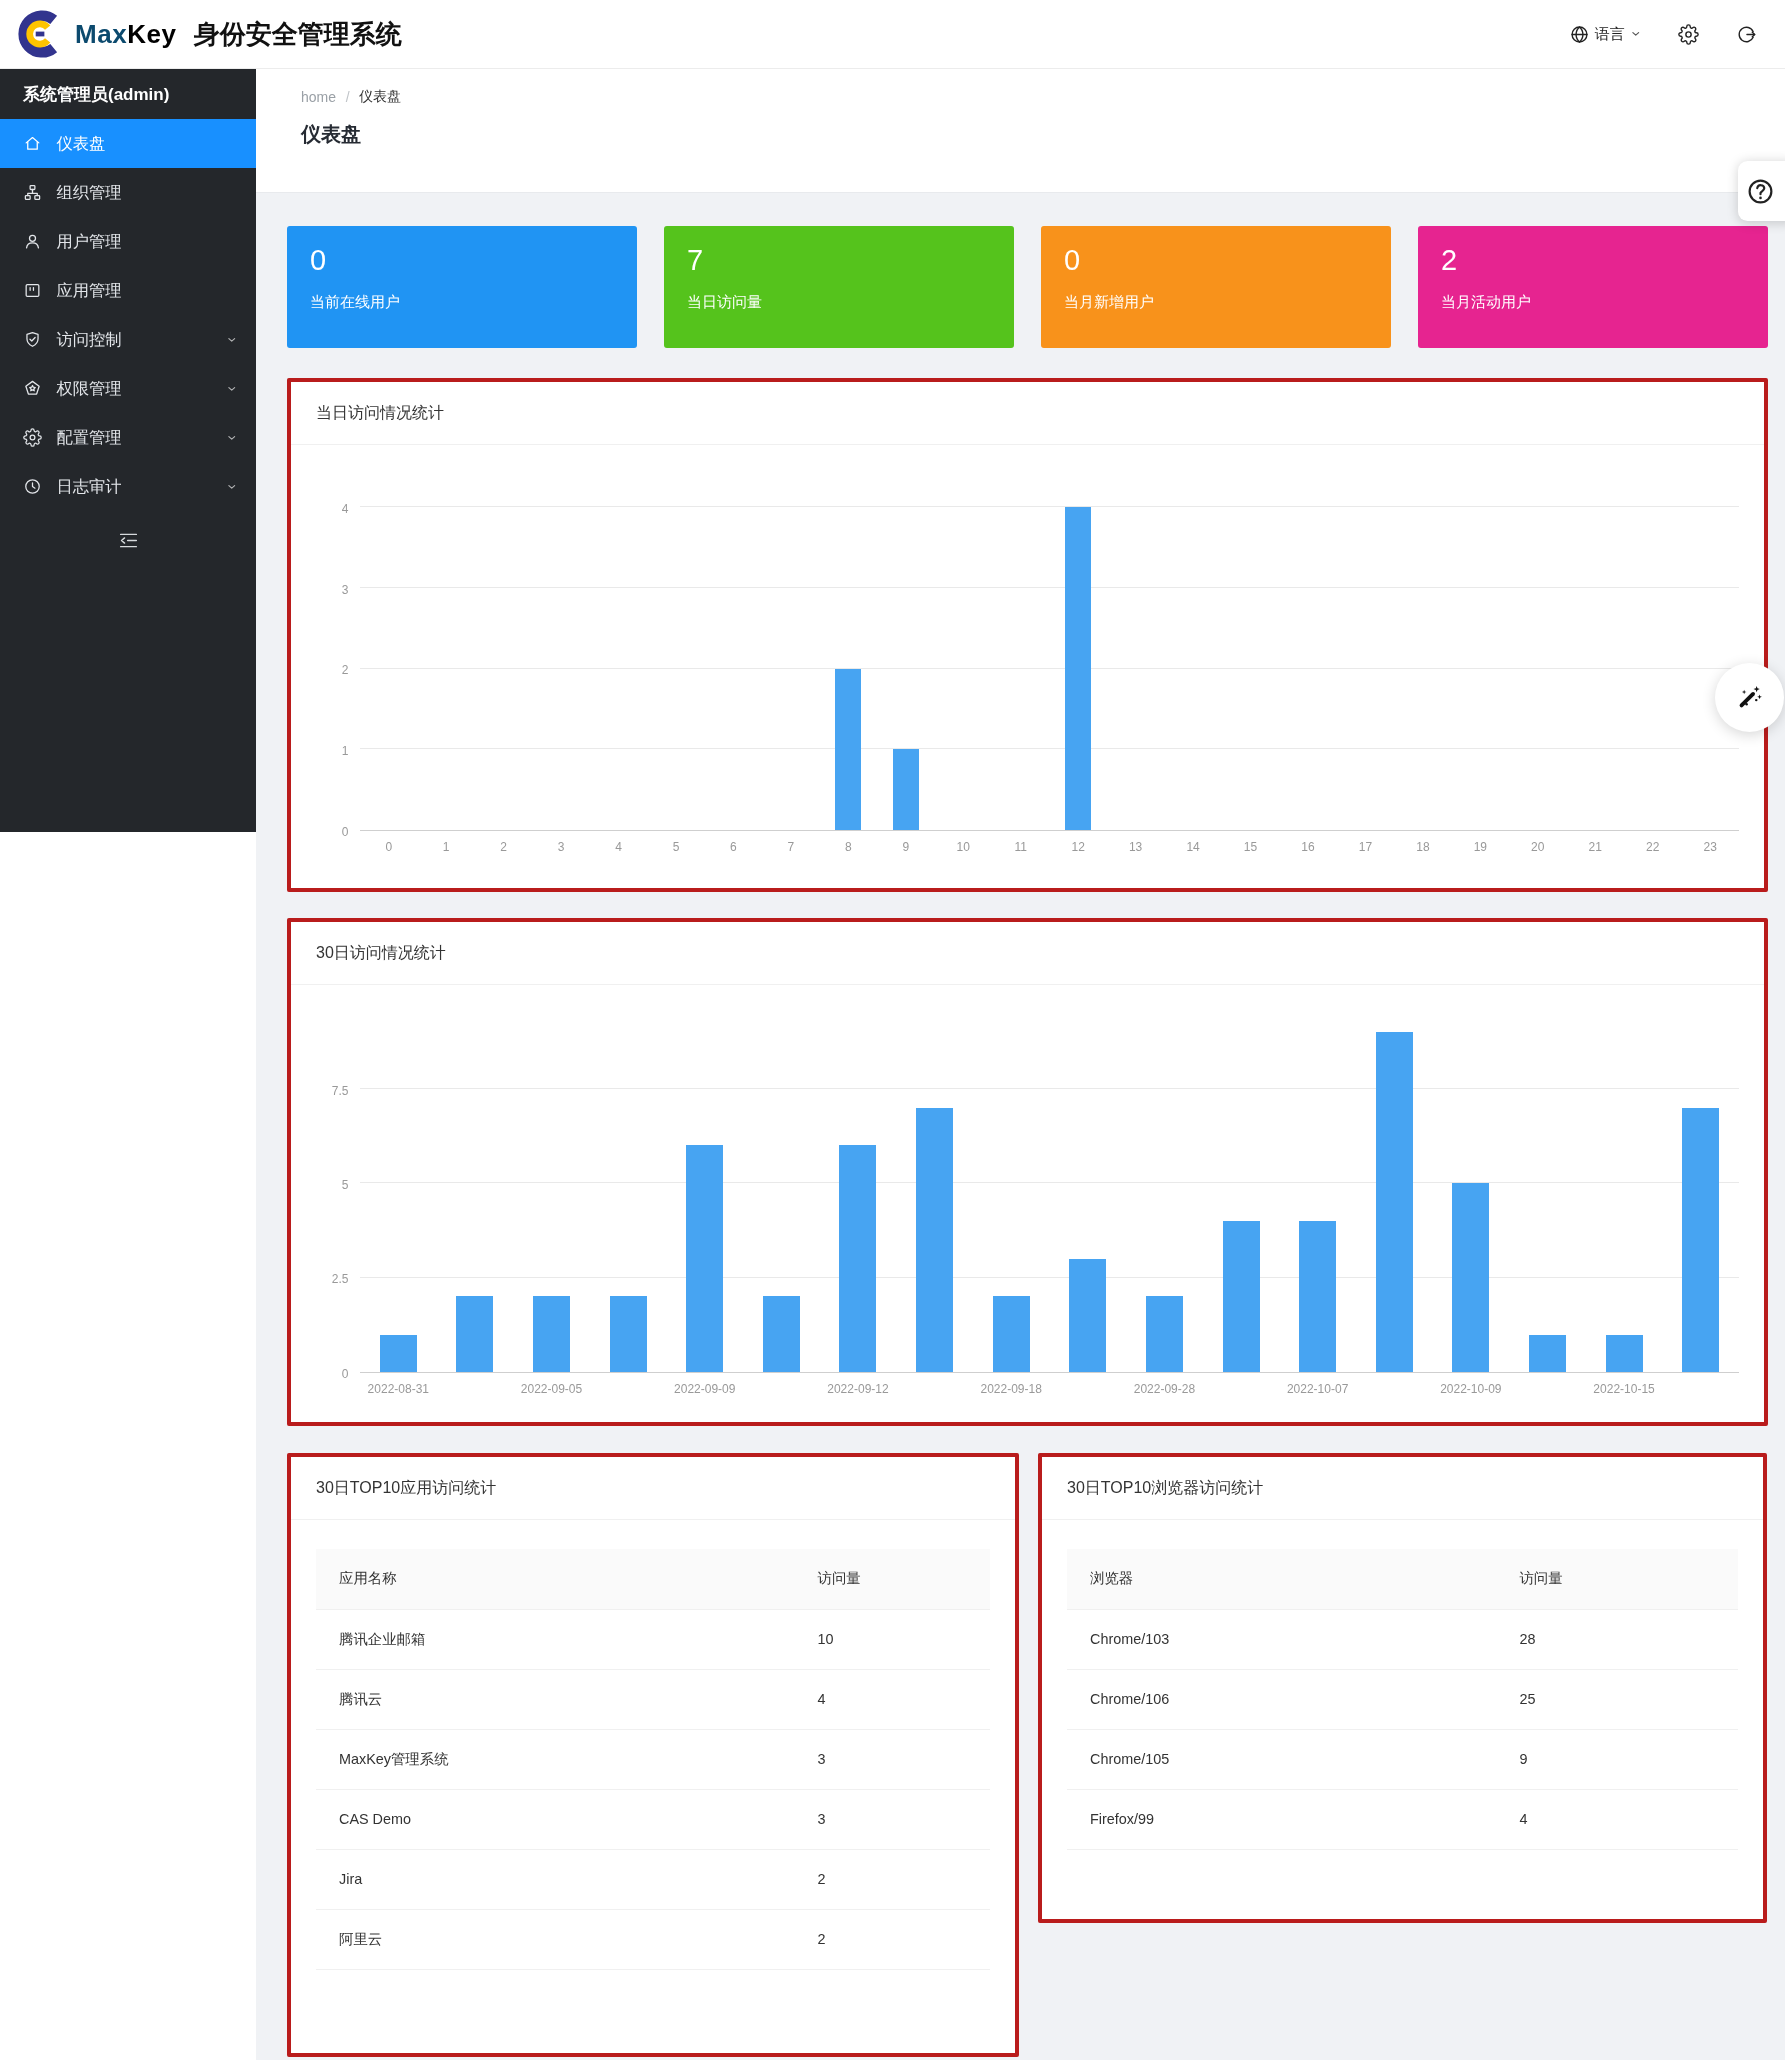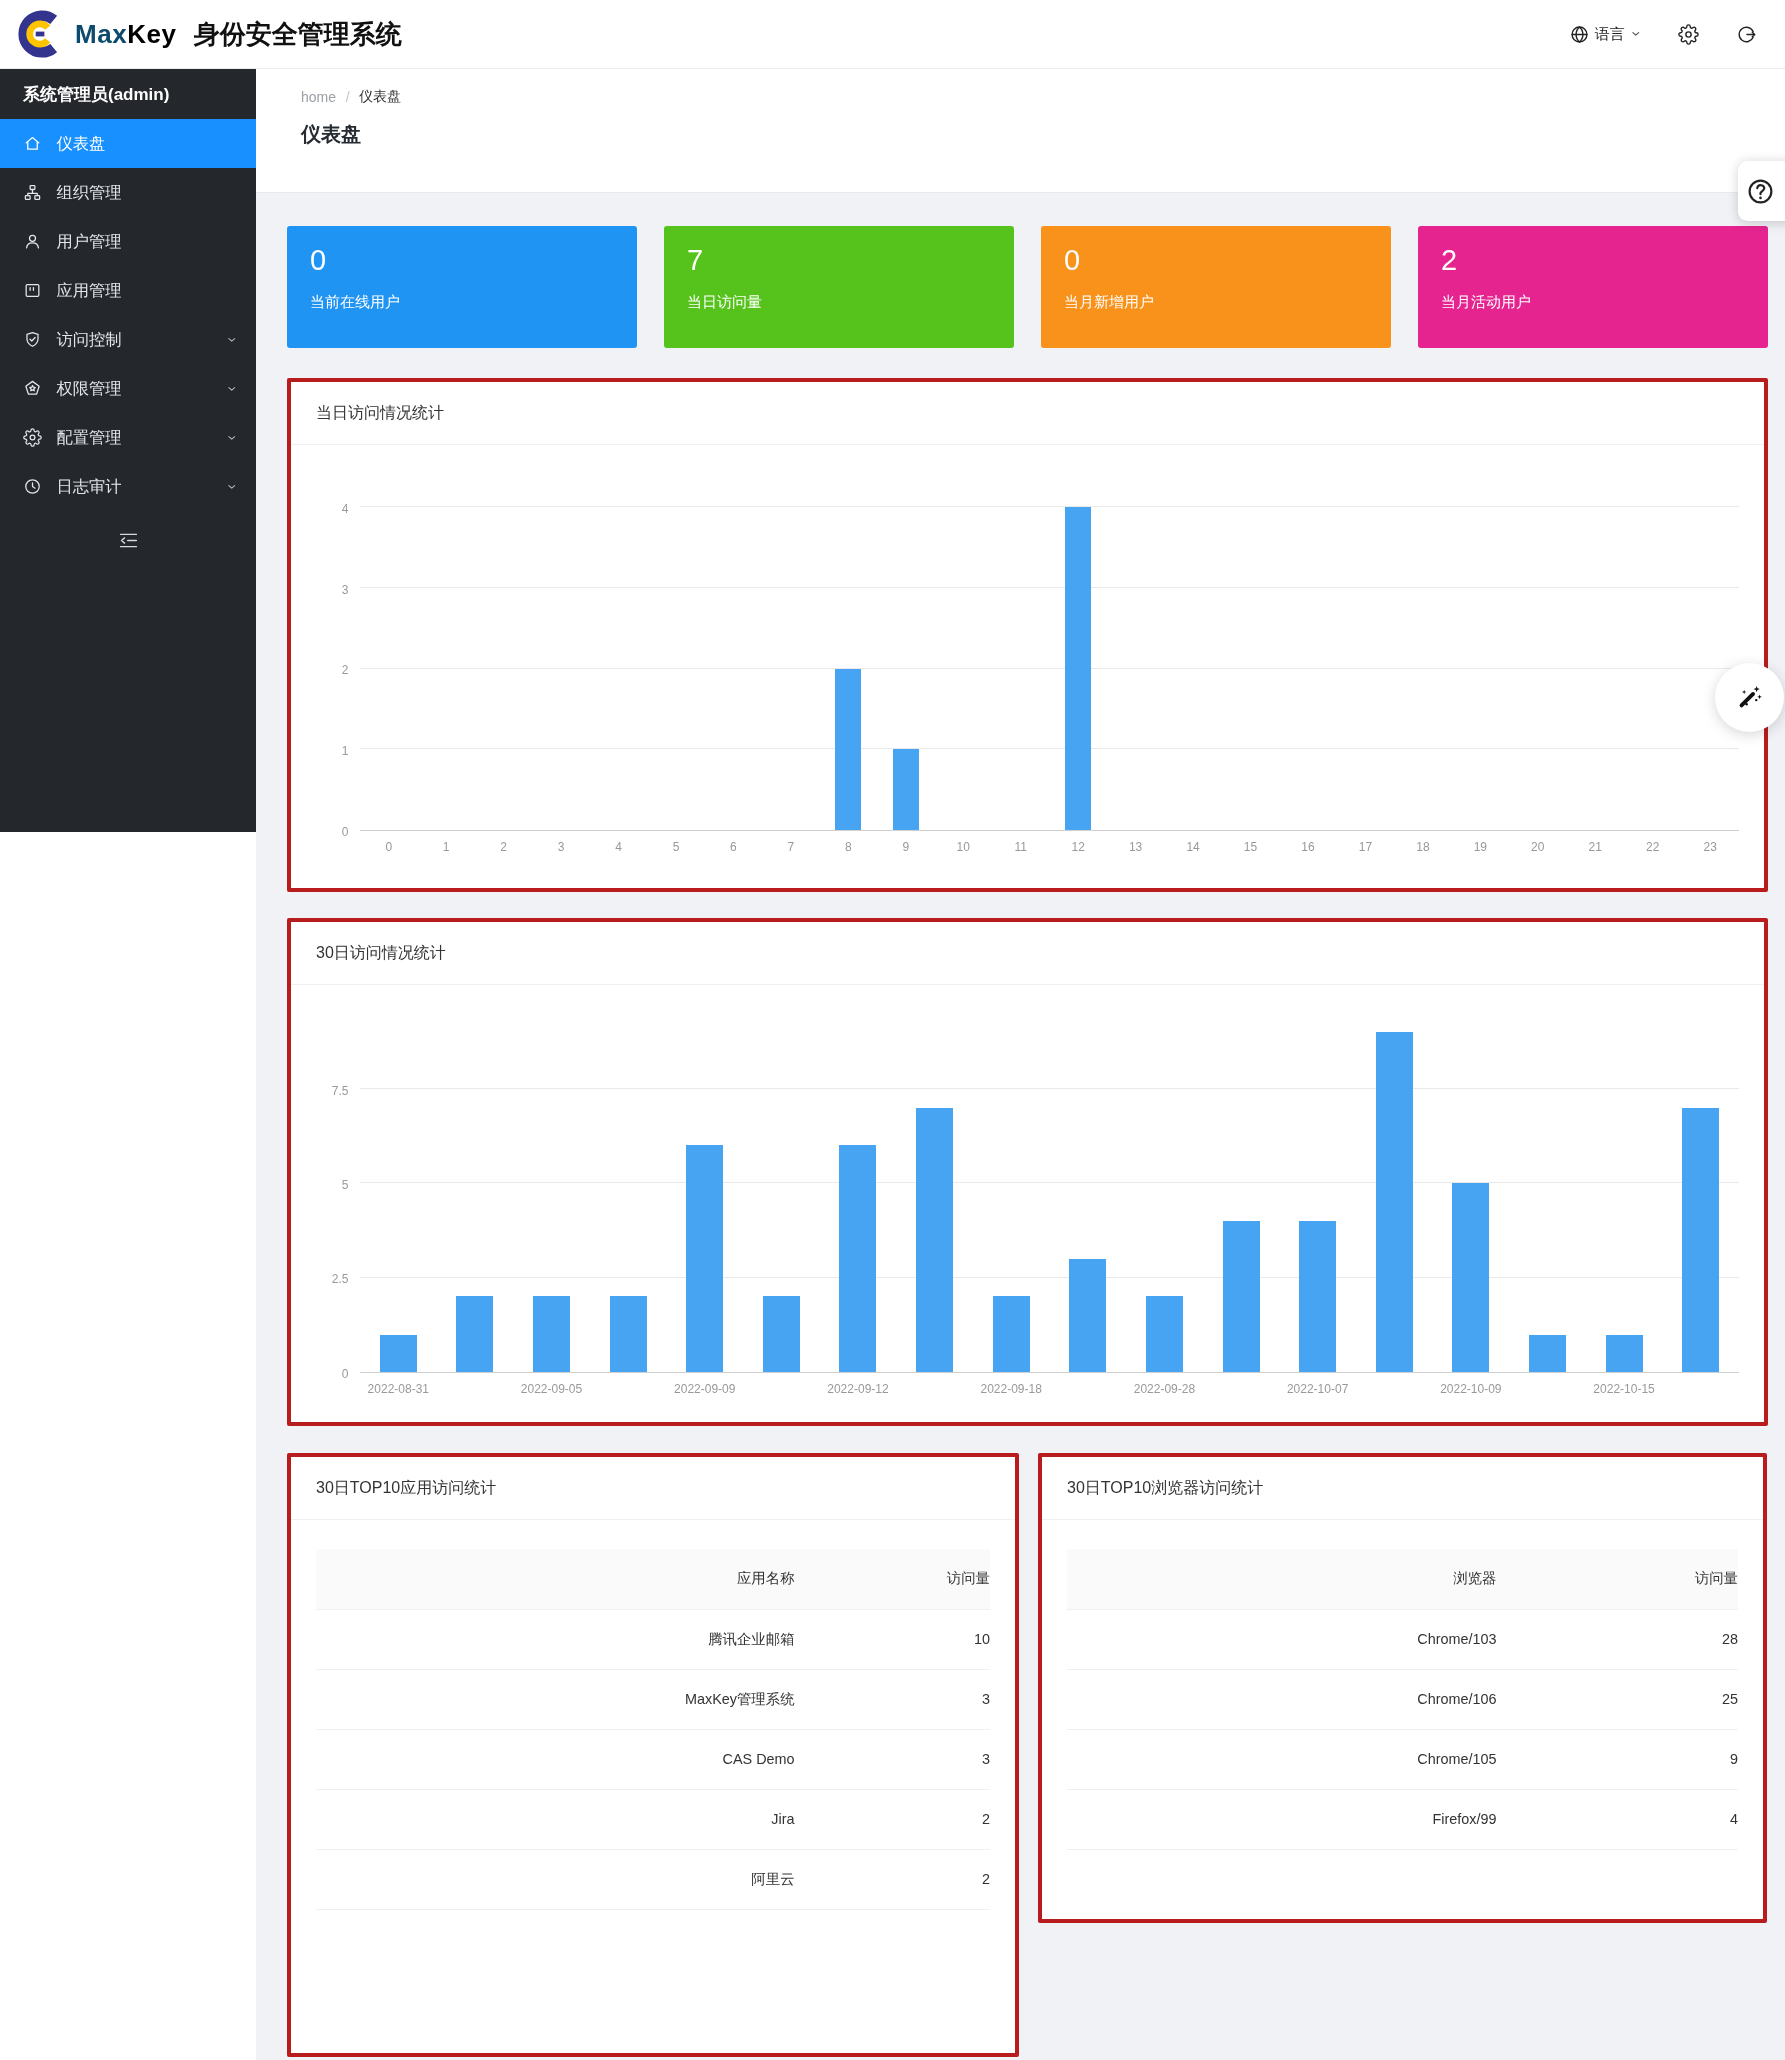--- a/index.html
+++ b/index.html
@@ -68,21 +68,21 @@
   .bars { position:absolute; left:0; right:0; top:0; bottom:0; display:flex; align-items:flex-end; }
   .slot { flex:1; height:100%; display:flex; justify-content:center; align-items:flex-end; }
   .xrow { display:flex; padding-top:8.6px; }
   .xlab { flex:1; text-align:center; font-size:12px; color:#999; white-space:nowrap; }
 
   
   .tables-row { margin-top:27px; display:flex; gap:19px; align-items:flex-start; }
   .panel-table-left { width:732px; height:604px; overflow:hidden; }
   .panel-table-right { width:729px; height:470px; overflow:hidden; }
   table.stat { width:100%; border-collapse:collapse; margin-top:29px; }
-  table.stat th, table.stat td { height:60px; text-align:right; font-weight:normal;
+  table.stat th, table.stat td { height:60px; text-align:left; font-weight:normal;
     font-size:14.4px; color:#333; padding-left:23px; }
   table.stat thead tr { background:#fafafa; }
   table.stat th { border-bottom:1px solid #f0f0f0; }
   table.stat td { border-bottom:1px solid #f0f0f0; }
   .panel-table-left th:first-child, .panel-table-left td:first-child { width:71%; }
   .panel-table-right th:first-child, .panel-table-right td:first-child { width:64%; }
 
   
   .help-fab { position:absolute; top:161px; right:-11.5px; width:60px; height:60px; background:#fff;
     border-radius:9.6px; box-shadow:0 1.9px 11.5px rgba(0,0,0,.18); display:flex; align-items:center;
@@ -434,20 +434,24 @@
                   <th>应用名称</th>
                   <th>访问量</th>
                 </tr>
               </thead>
             <tbody>
                 <tr>
                   <td>腾讯企业邮箱</td>
                   <td>10</td>
                 </tr>
                 <tr>
+                  <td>腾讯云</td>
+                  <td>4</td>
+                </tr>
+                <tr>
                   <td>MaxKey管理系统</td>
                   <td>3</td>
                 </tr>
                 <tr>
                   <td>CAS Demo</td>
                   <td>3</td>
                 </tr>
                 <tr>
                   <td>Jira</td>
                   <td>2</td>

